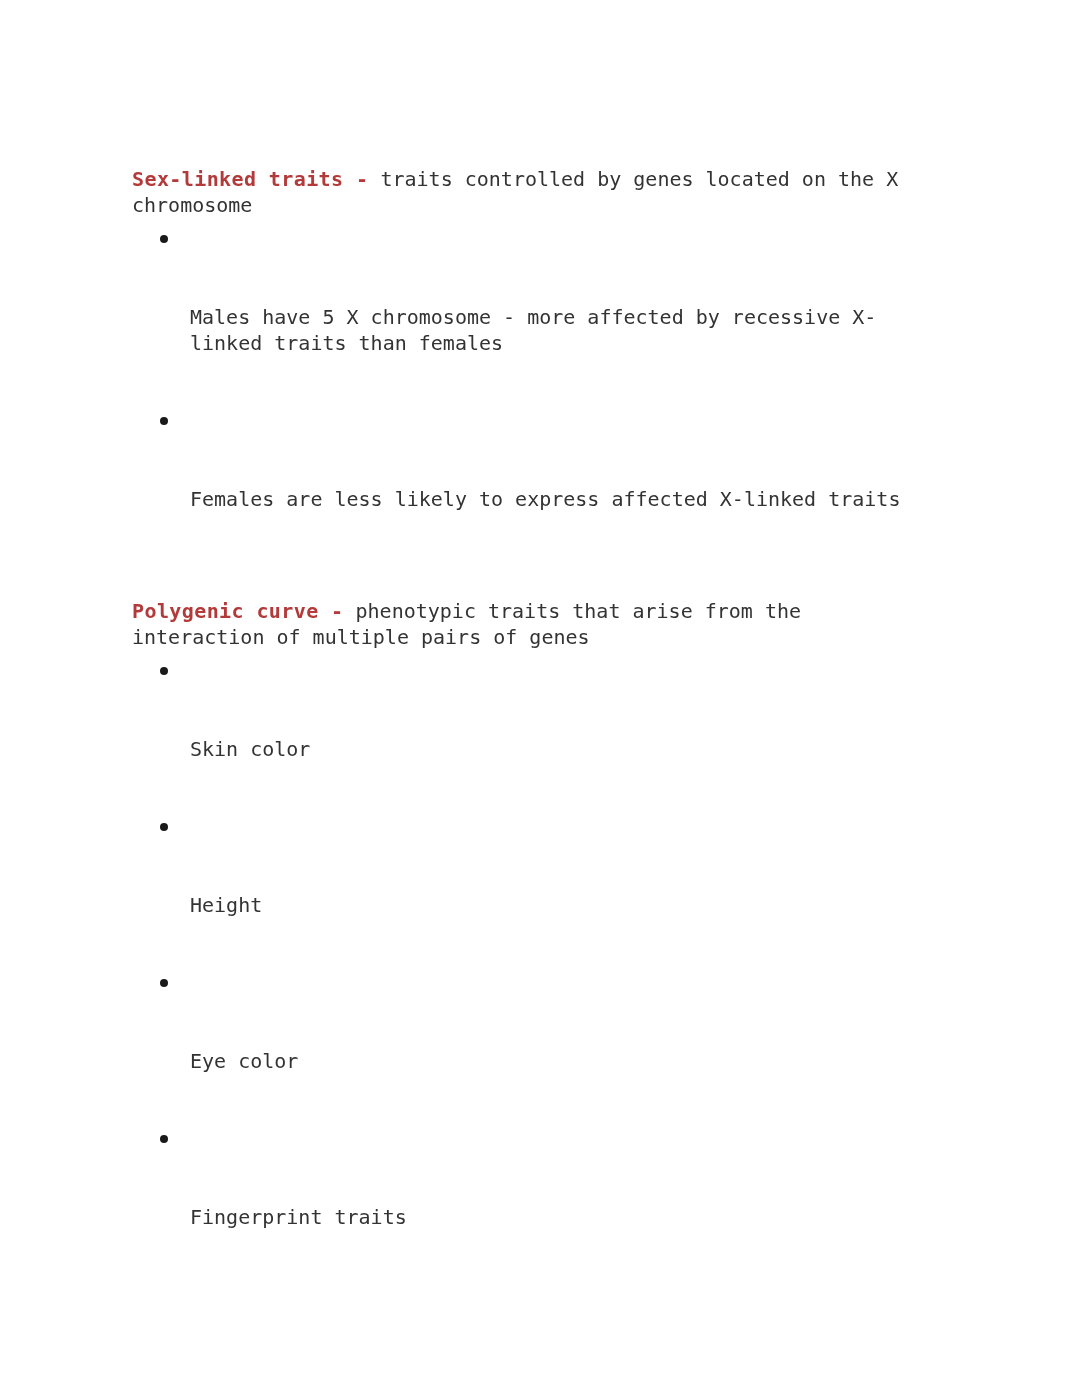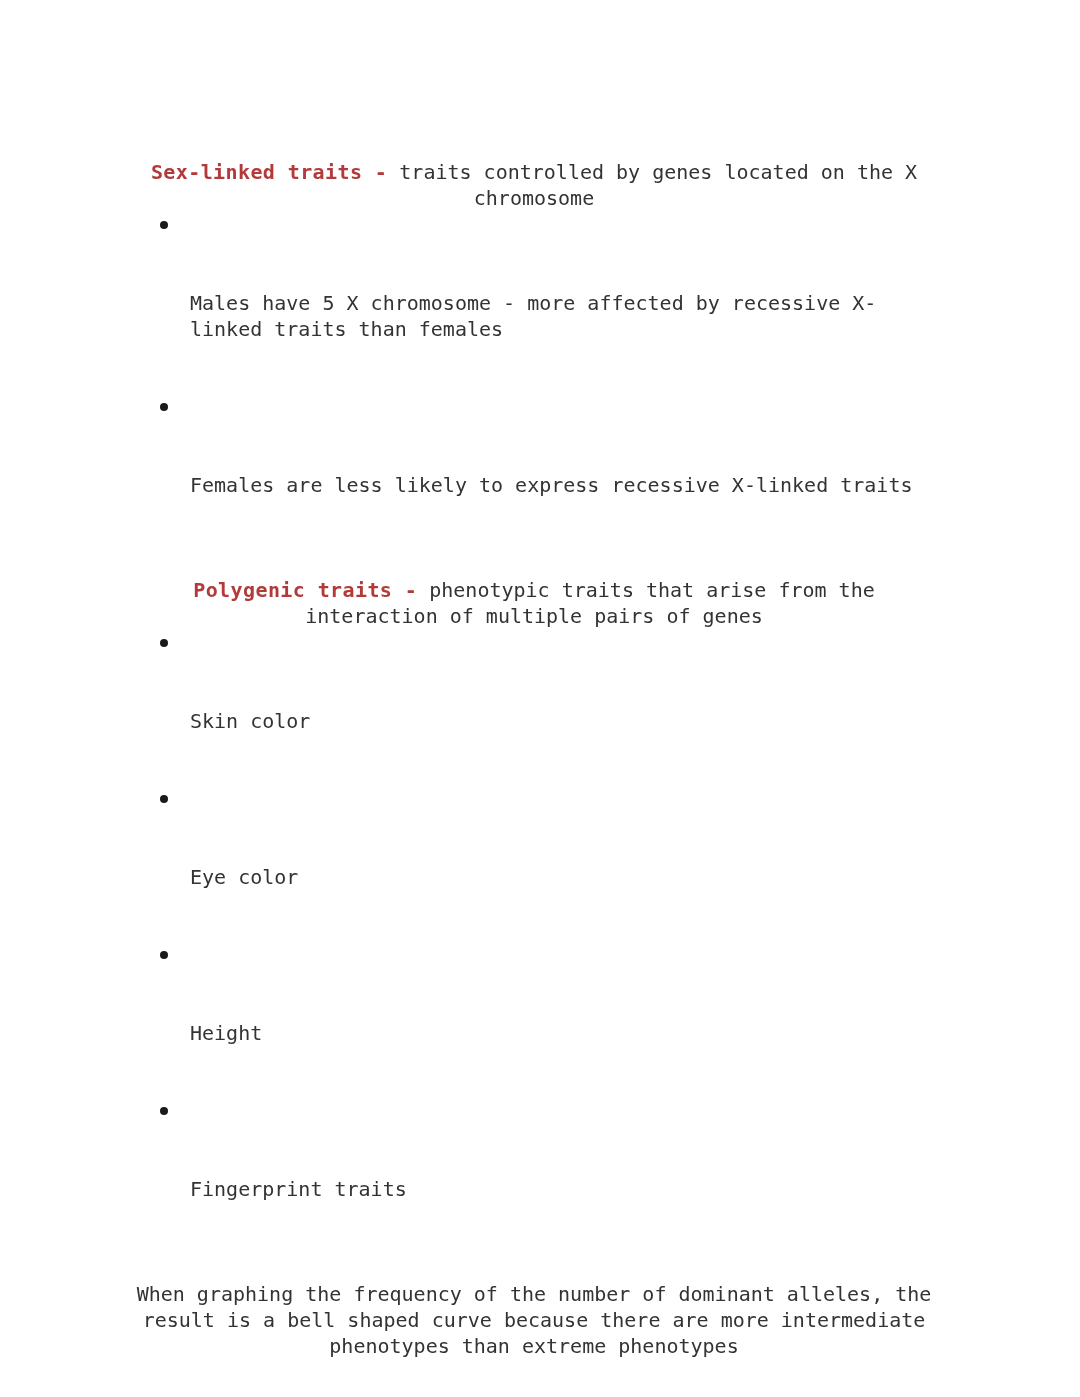--- a/index.html
+++ b/index.html
@@ -22,25 +22,24 @@
   }
   .content {
     position: absolute;
     left: 124px;
     top: 158px;
     width: 820px;
   }
 
   
   .para {
-    margin: 1px;
+    margin: 8px;
     white-space: pre-wrap;
     word-break: normal;
     color: #333333;
-    text-align: center;
   }
   .spacer-sm { height: 26px; }
   .spacer-lg { height: 78px; }
 
   .term {
     font-weight: bold;
     color: #b33a3a;
     letter-spacing: 0.4px;
   }
 
@@ -77,47 +76,46 @@
 
     <p class="para"><span class="term">Sex-linked traits -</span><span> traits controlled by genes located on the X chromosome</span></p>
 
     <ul class="blist">
       <li class="bitem lvl1">
         <span class="marker"></span>
         <span class="btext">Males have 5 X chromosome - more affected by recessive X-linked traits than females</span>
       </li>
       <li class="bitem lvl1">
         <span class="marker"></span>
-        <span class="btext">Females are less likely to express recessive X-linked traits</span>
+        <span class="btext">Females are less likely to express affected X-linked traits</span>
       </li>
     </ul>
 
     <div class="spacer-sm"></div>
 
-    <p class="para"><span class="term">Polygenic traits -</span><span> phenotypic traits that arise from the interaction of multiple pairs of genes</span></p>
+    <p class="para"><span class="term">Polygenic curve -</span><span> phenotypic traits that arise from the interaction of multiple pairs of genes</span></p>
 
     <ul class="blist">
       <li class="bitem lvl1">
         <span class="marker"></span>
         <span class="btext">Skin color</span>
       </li>
       <li class="bitem lvl1">
         <span class="marker"></span>
-        <span class="btext">Eye color</span>
+        <span class="btext">Height</span>
       </li>
       <li class="bitem lvl1">
         <span class="marker"></span>
-        <span class="btext">Height</span>
+        <span class="btext">Eye color</span>
       </li>
       <li class="bitem lvl1">
         <span class="marker"></span>
         <span class="btext">Fingerprint traits</span>
       </li>
     </ul>
 
     <div class="spacer-sm"></div>
 
-    <p class="para">When graphing the frequency of the number of dominant alleles, the result is a bell shaped curve because there are more intermediate phenotypes than extreme phenotypes</p>
 
     <div class="spacer-lg"></div>
 
   </div>
 </div>
 
 </body></html>

